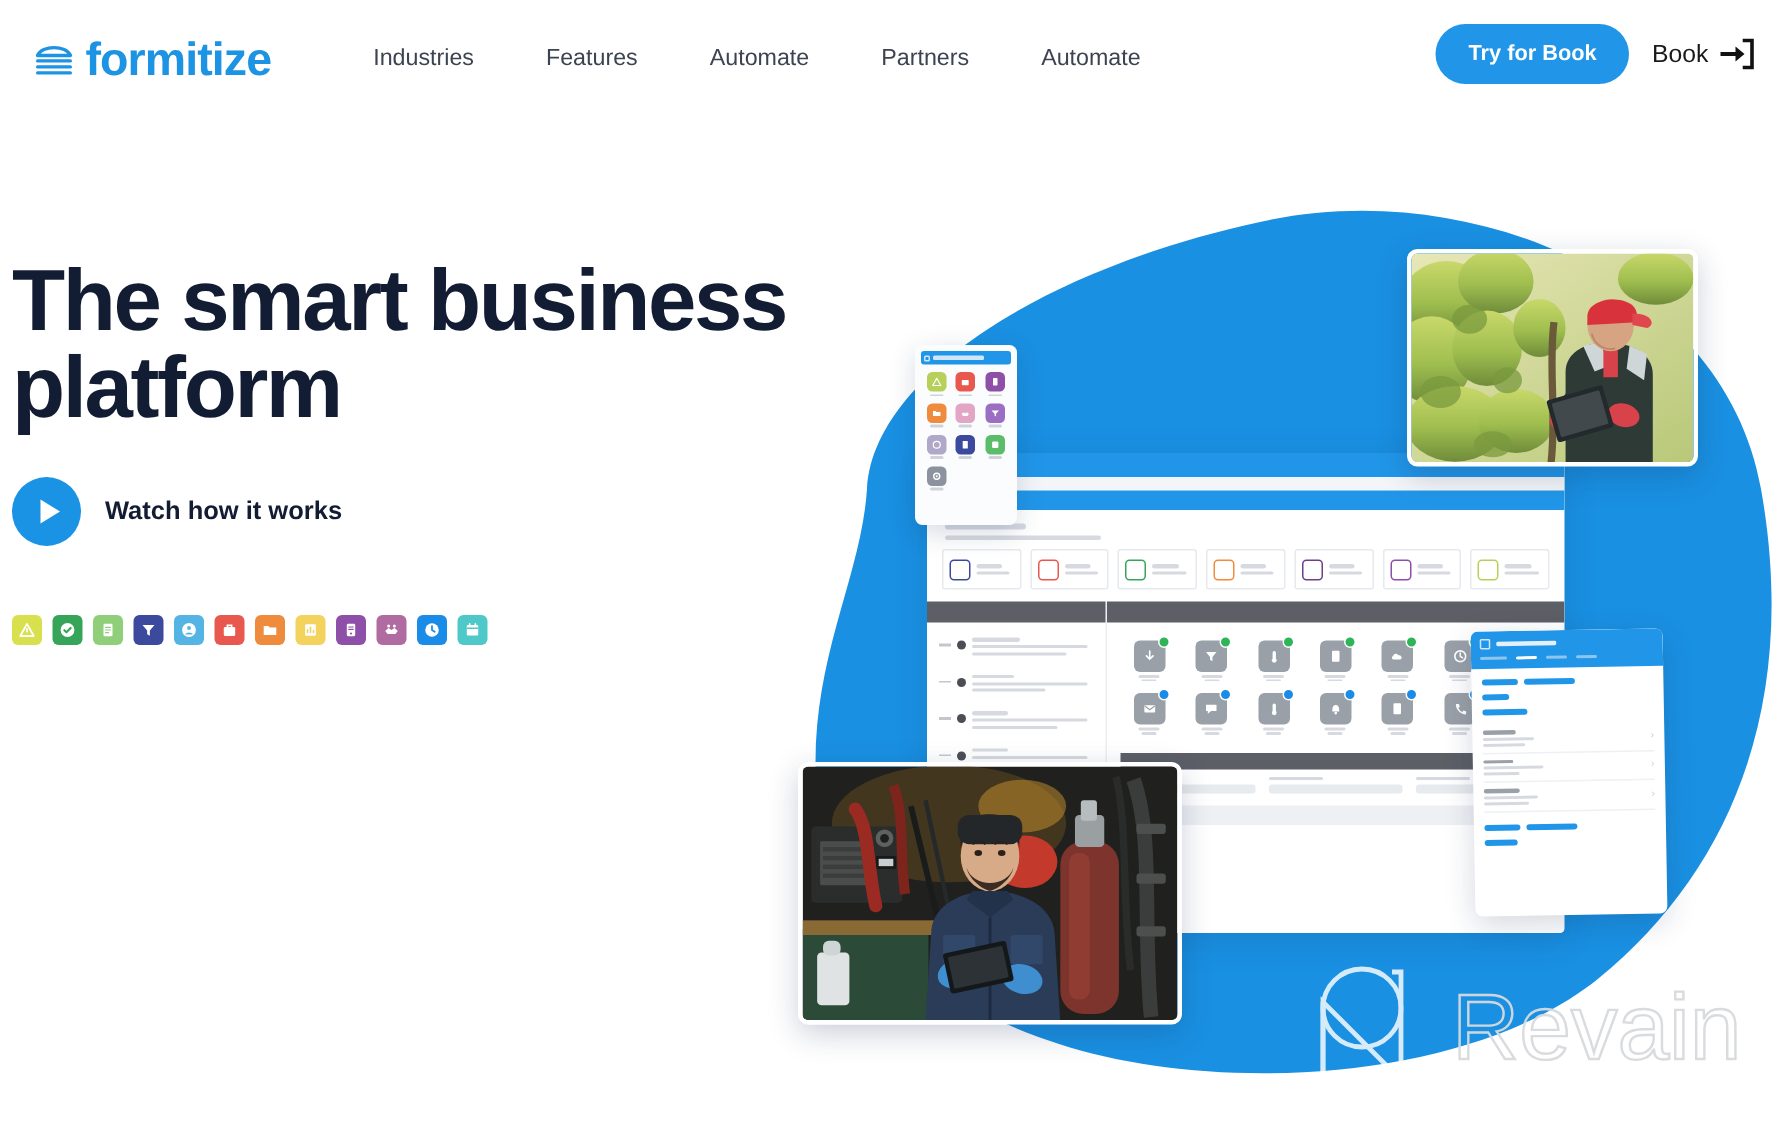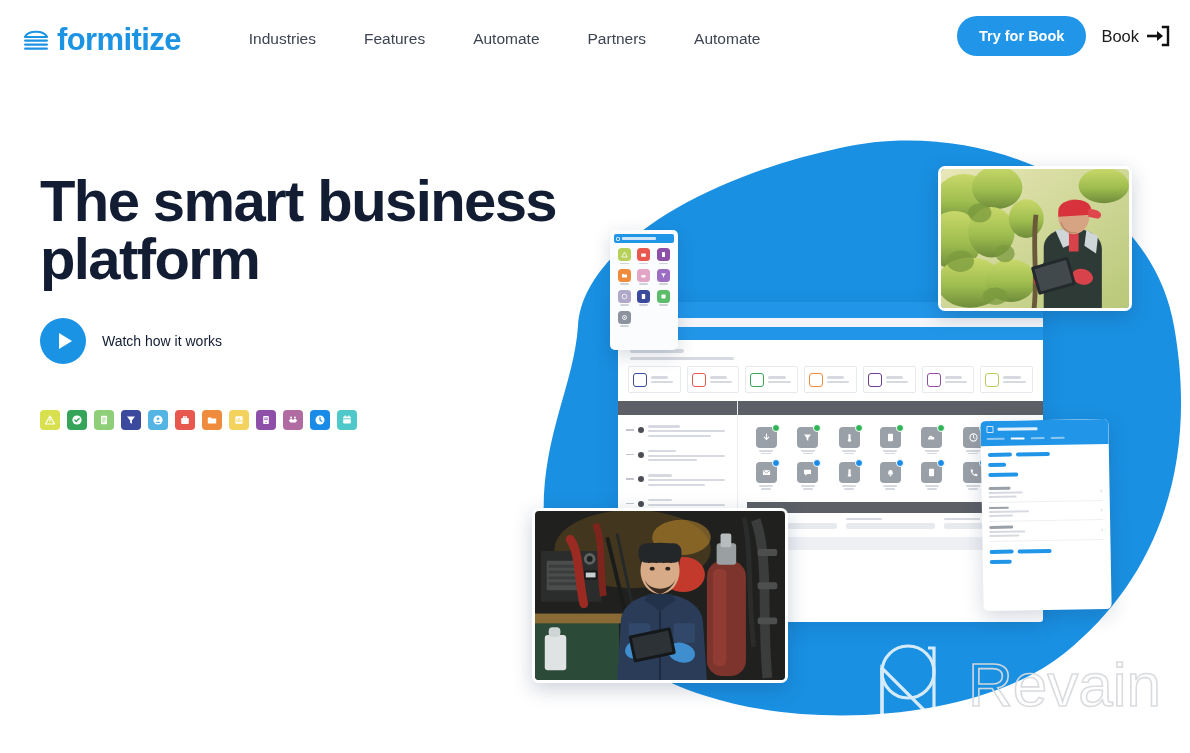--- a/index.html
+++ b/index.html
@@ -103,21 +103,21 @@
   .login-text {
     font-size: 16.5px;
     color: #1a1a1a;
     font-weight: 400;
   }
   .login-icon { width: 30px; height: 30px; display: block; }
 
   
   .hero-left {
     position: absolute;
-    left: 40px;
+    left: 8px;
     top: 172px;
     width: 520px;
     z-index: 30;
   }
 
   .headline {
     font-size: 58px;
     line-height: 1.0;
     font-weight: 700;
     color: #121c33;
@@ -151,22 +151,22 @@
     flex-shrink: 0;
   }
   .play-tri {
     width: 0; height: 0;
     border-left: 13px solid #ffffff;
     border-top: 8px solid transparent;
     border-bottom: 8px solid transparent;
     margin-left: 4px;
   }
   .watch-label {
-    font-size: 14px;
-    font-weight: 400;
+    font-size: 17px;
+    font-weight: 700;
     color: #121c33;
   }
 
   
   .icon-strip {
     display: flex;
     gap: 7px;
     align-items: center;
   }
   .mini-icon {

